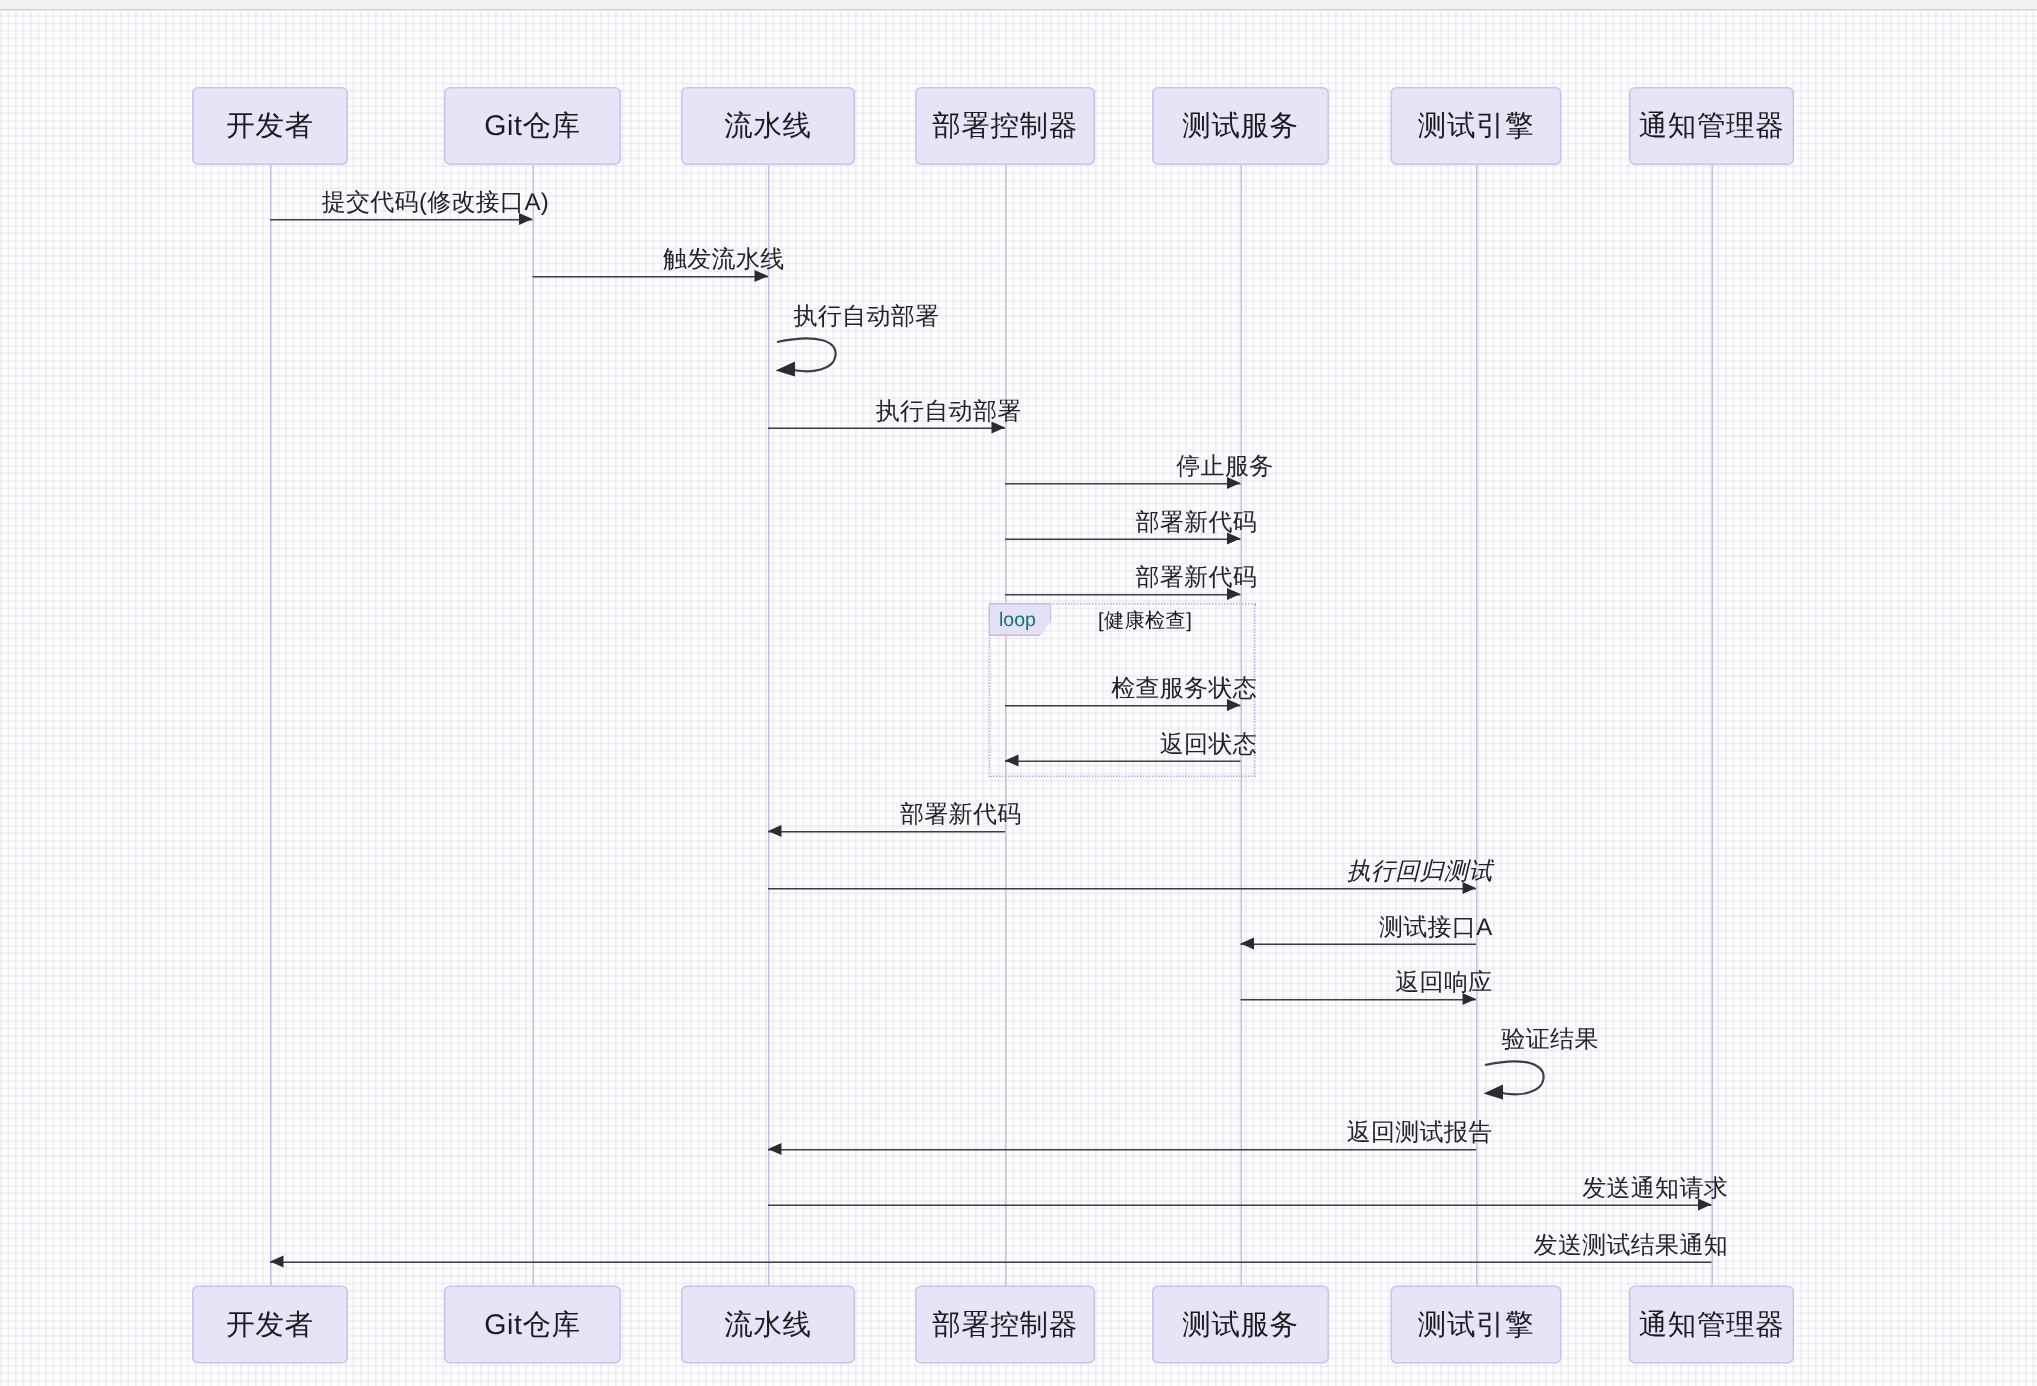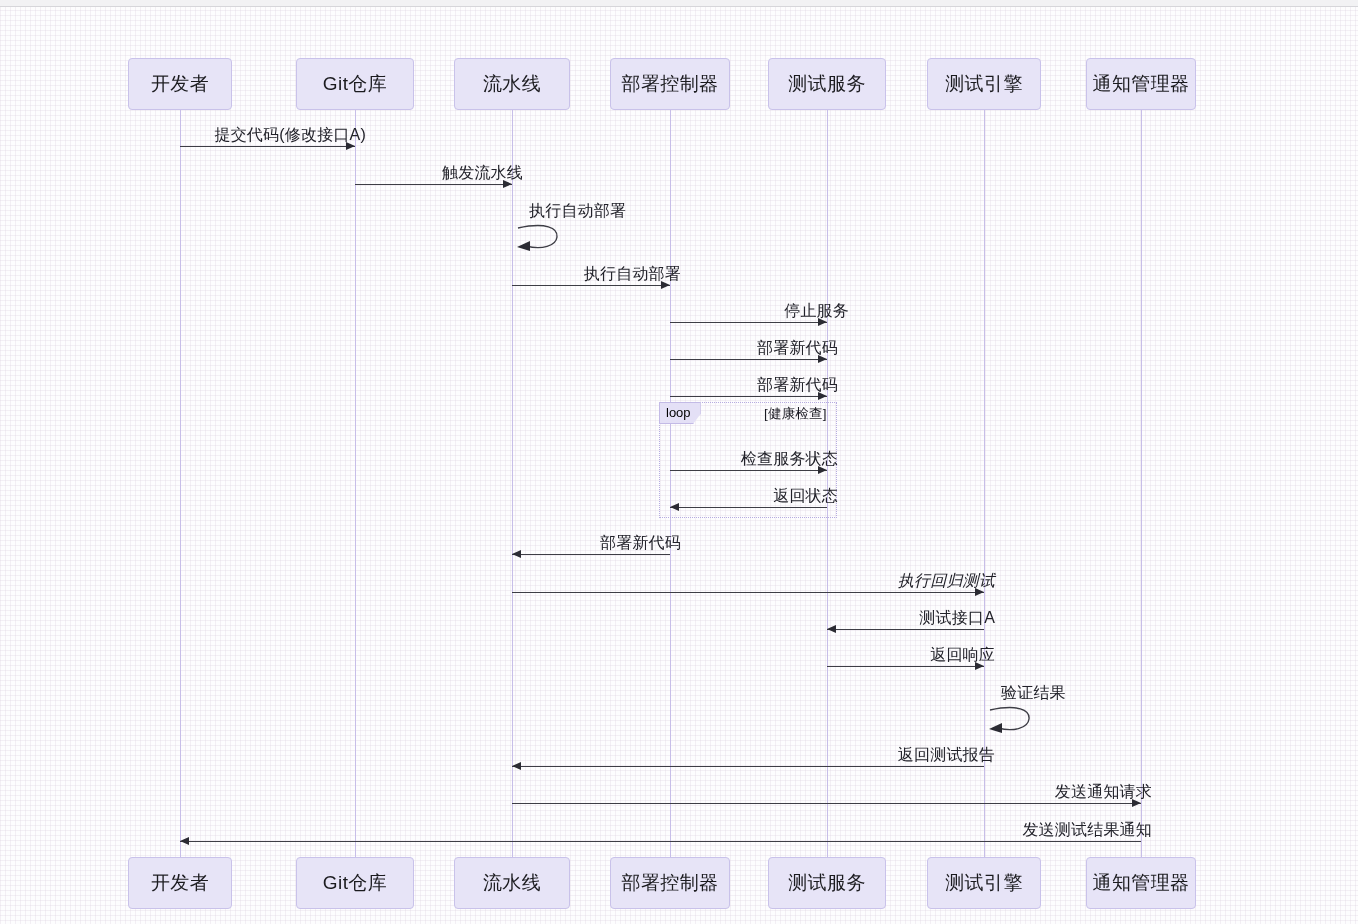--- a/index.html
+++ b/index.html
@@ -88,32 +88,31 @@
     box-sizing: border-box;
     border: 1px dotted #b6ace0;
     background: transparent;
   }
   .frag-tag {
     position: absolute;
     box-sizing: border-box;
     background: #e4e0f6;
     border: 1px solid #c3bae6;
     font-size: 13px;
-    color: #000000;
+    color: #0f766e;
     padding: 1px 9px 2px 6px;
     line-height: 17px;
     clip-path: polygon(0 0, 100% 0, 100% 55%, 82% 100%, 0 100%);
   }
   .frag-cond {
     position: absolute;
     font-size: 13.5px;
     color: #1a1a22;
     white-space: nowrap;
     letter-spacing: .2px;
-    margin-left: 32px;
   }
 </style>
 </head>
 <body>
 
 <div id="canvas">
 
   <div id="topbar"></div>
 
   <div id="lifelines">

